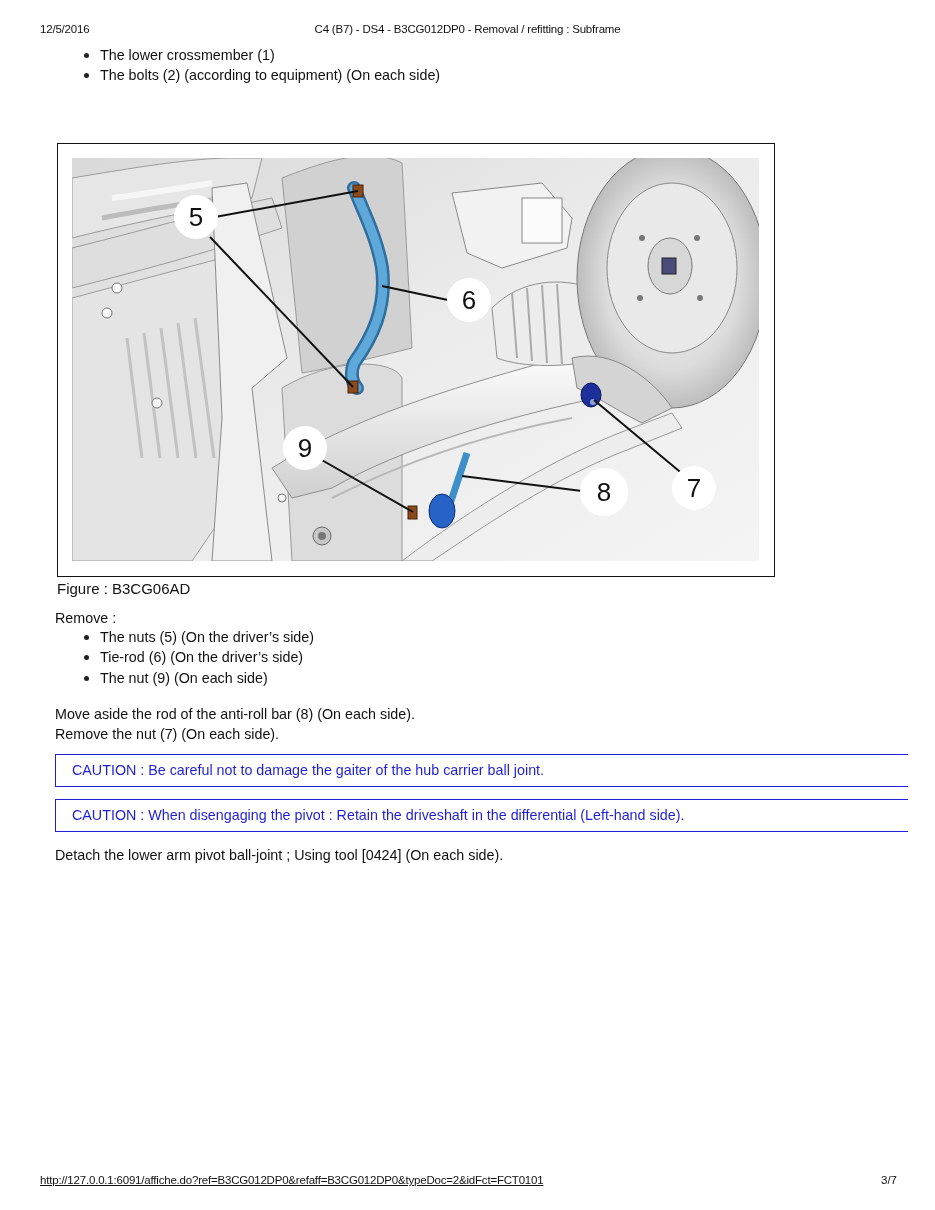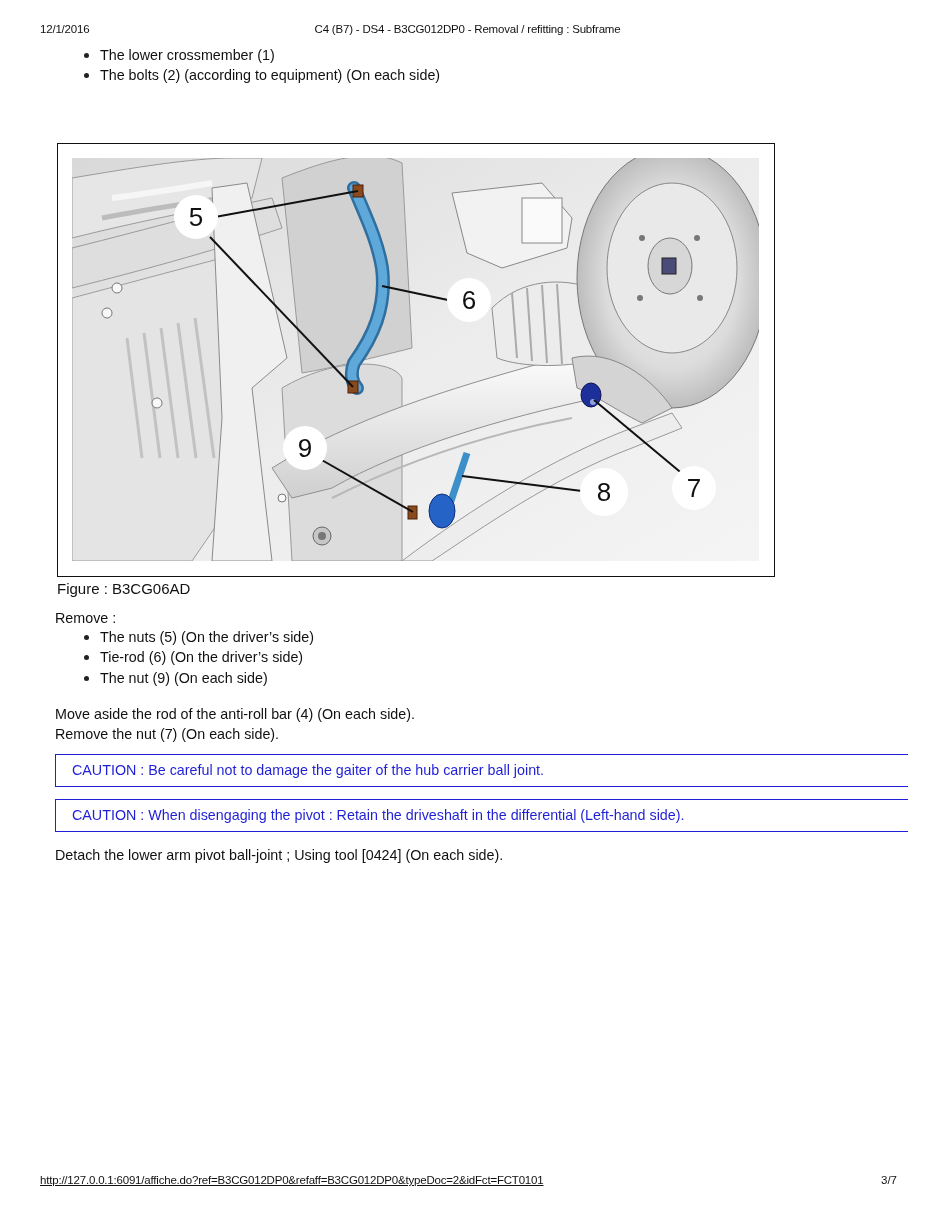--- a/index.html
+++ b/index.html
@@ -27,21 +27,21 @@
       color: #1f1fd6; font-size: 14.3px; line-height: 31px; padding-left: 16px; box-sizing: content-box;
     }
     .footer-url { position: absolute; left: 40px; top: 1174px; font-size: 11.5px; letter-spacing: -0.2px; text-decoration: underline; }
     .footer-page { position: absolute; right: 38px; top: 1174px; font-size: 11.5px; }
     .callout-num { font-family: "Liberation Sans", sans-serif; font-size: 26px; fill: #111; }
   </style>
 </head>
 <body>
 
 <div>
-  <div class="hdr-date">12/1/2016</div>
+  <div class="hdr-date">12/5/2016</div>
   <div class="hdr-title">C4 (B7) - DS4 - B3CG012DP0 - Removal / refitting : Subframe</div>
 </div>
 
 <ul class="bullets list-top">
   <li>The lower crossmember (1)</li>
   <li>The bolts (2) (according to equipment) (On each side)</li>
 </ul>
 
 <div class="figure-frame">
   <div class="figure-img">
@@ -159,21 +159,21 @@
 </div>
 <div class="fig-caption">Figure : B3CG06AD</div>
 
 <div class="para" style="top:608px;">Remove :</div>
 <ul class="bullets list-remove">
   <li>The nuts (5) (On the driver’s side)</li>
   <li>Tie-rod (6) (On the driver’s side)</li>
   <li>The nut (9) (On each side)</li>
 </ul>
 
-<div class="para" style="top:704px;">Move aside the rod of the anti-roll bar (4) (On each side).</div>
+<div class="para" style="top:704px;">Move aside the rod of the anti-roll bar (8) (On each side).</div>
 <div class="para" style="top:724px;">Remove the nut (7) (On each side).</div>
 
 <div class="caution" style="top:754px;">CAUTION : Be careful not to damage the gaiter of the hub carrier ball joint.</div>
 <div class="caution" style="top:799px;">CAUTION : When disengaging the pivot : Retain the driveshaft in the differential (Left-hand side).</div>
 
 <div class="para" style="top:845px;">Detach the lower arm pivot ball-joint ; Using tool [0424] (On each side).</div>
 
 <div>
   <div class="footer-url">http://127.0.0.1:6091/affiche.do?ref=B3CG012DP0&amp;refaff=B3CG012DP0&amp;typeDoc=2&amp;idFct=FCT0101</div>
   <div class="footer-page">3/7</div>

